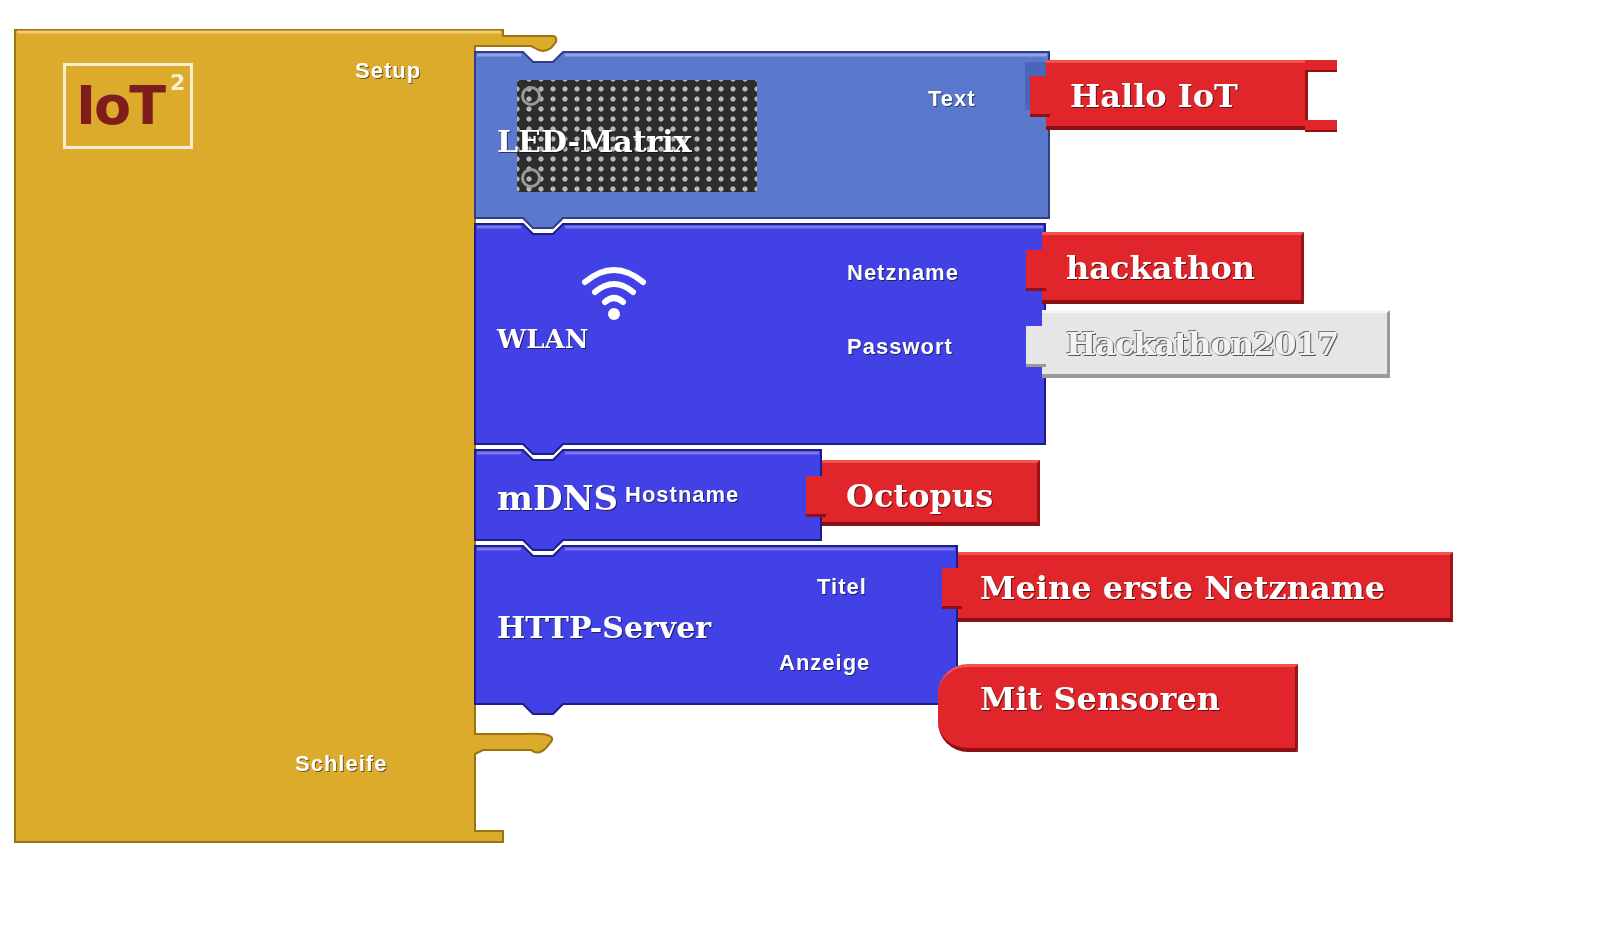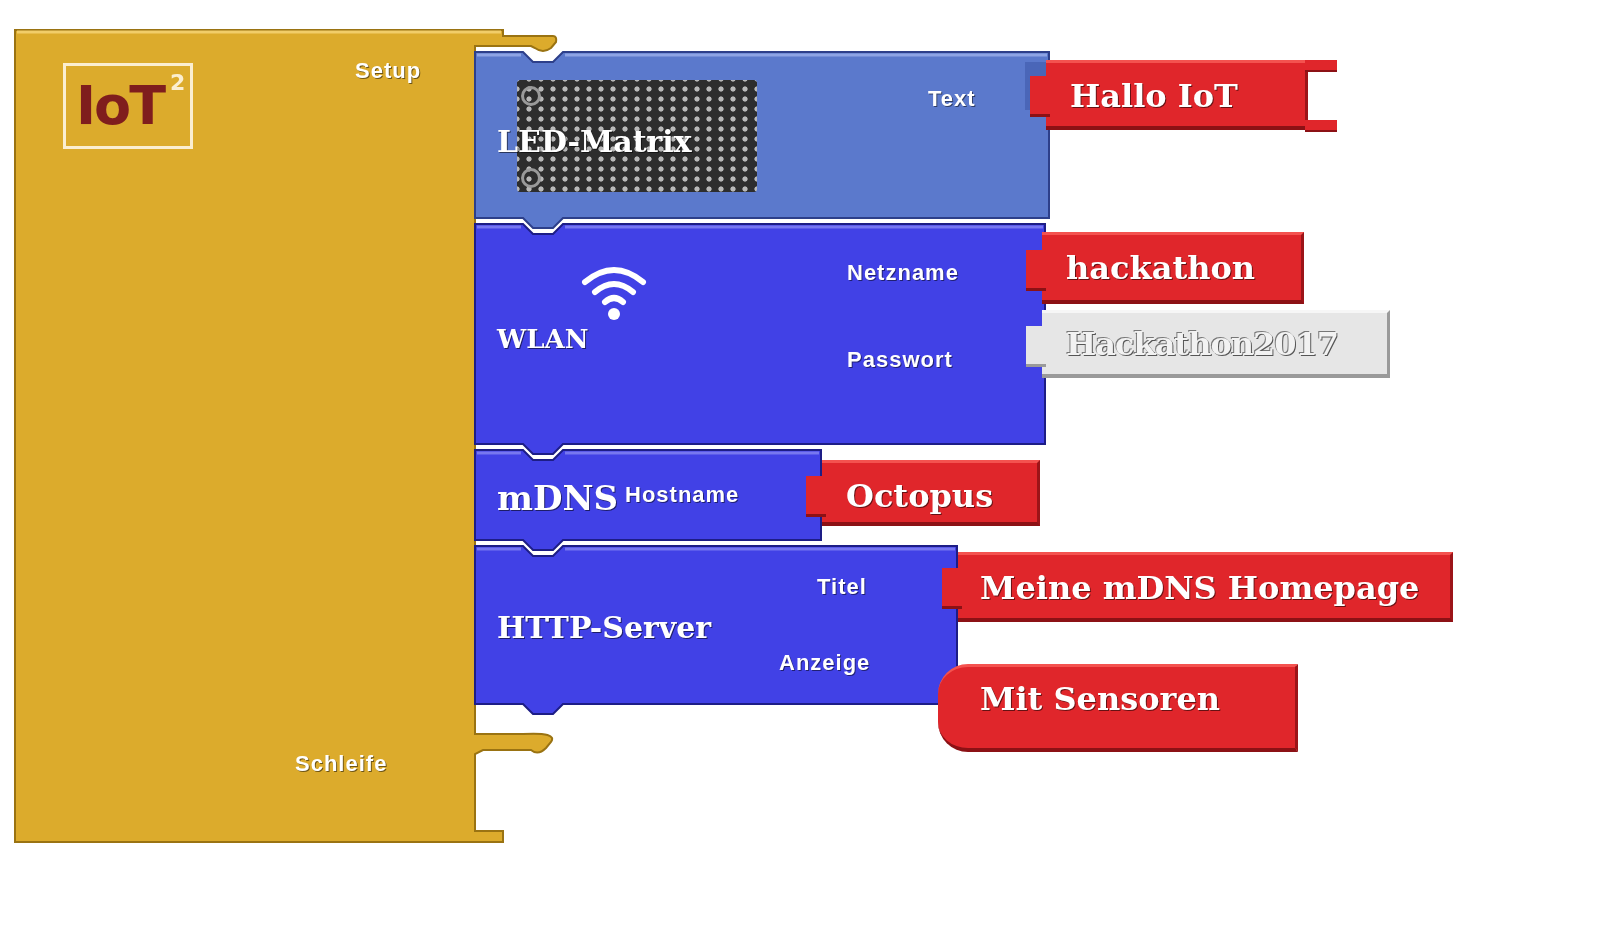--- a/index.html
+++ b/index.html
@@ -63,21 +63,21 @@
     <path d="M4,5 L48,5 M92,5 L570,5" stroke="#7777f0" stroke-width="3"></path>
   </svg>
   <svg class="abs" style="left:108px; top:42px;" width="66" height="58" viewBox="0 0 66 58">
     <path d="M4,18 Q33,-6 62,18" stroke="#fff" stroke-width="6" fill="none" stroke-linecap="round"></path>
     <path d="M14,28 Q33,12 52,28" stroke="#fff" stroke-width="6" fill="none" stroke-linecap="round"></path>
     <path d="M24,38 Q33,30 42,38" stroke="#fff" stroke-width="6" fill="none" stroke-linecap="round"></path>
     <circle cx="33" cy="50" r="6" fill="#fff"></circle>
   </svg>
   <span class="abs title" style="left:24px; top:102px; font-size:26px;">WLAN</span>
   <span class="abs lbl" style="left:374px; top:38px;">Netzname</span>
-  <span class="abs lbl" style="left:374px; top:112px;margin-top:13px;">Passwort</span>
+  <span class="abs lbl" style="left:374px; top:112px;">Passwort</span>
 </div>
 
 <div class="abs blk red" style="left:1042px; top:232px; width:262px; height:72px;">
   <span class="abs val" style="left:24px; top:14px;">hackathon</span>
 </div>
 <div class="abs" style="left:1026px; top:250px; width:20px; height:38px; background:#e0262b; border-bottom:3px solid #8c1115;"></div>
 
 <div class="abs blk grey" style="left:1042px; top:310px; width:348px; height:68px;">
   <span class="abs val" style="left:24px; top:12px; color:#f2f2f2; text-shadow:1px 1px 0 #555, -1px -1px 0 #777; letter-spacing:-1px;">Hackathon2017</span>
 </div>
@@ -101,19 +101,19 @@
   <svg class="abs" style="left:0;top:0" width="500" height="180">
     <path d="M2,2 L50,2 L60,12 L80,12 L90,2 L484,2 L484,160 L90,160 L80,170 L60,170 L50,160 L2,160 Z" fill="#4141e6" stroke="#1d1d86" stroke-width="2"></path>
     <path d="M4,5 L48,5 M92,5 L482,5" stroke="#7777f0" stroke-width="3"></path>
   </svg>
   <span class="abs title" style="left:24px; top:66px; font-size:30px;">HTTP-Server</span>
   <span class="abs lbl" style="left:344px; top:30px;">Titel</span>
   <span class="abs lbl" style="left:306px; top:106px;">Anzeige</span>
 </div>
 
 <div class="abs blk red" style="left:958px; top:552px; width:495px; height:70px;">
-  <span class="abs val" style="left:22px; top:14px;">Meine mDNS Homepage</span>
+  <span class="abs val" style="left:22px; top:14px;">Meine erste Netzname</span>
 </div>
 <div class="abs" style="left:942px; top:568px; width:20px; height:38px; background:#e0262b; border-bottom:3px solid #8c1115;"></div>
 
 <div class="abs blk red" style="left:938px; top:664px; width:360px; height:88px; border-radius:30px 0 0 30px;">
   <span class="abs val" style="left:42px; top:13px;">Mit Sensoren</span>
 </div>
 
 </body></html>

